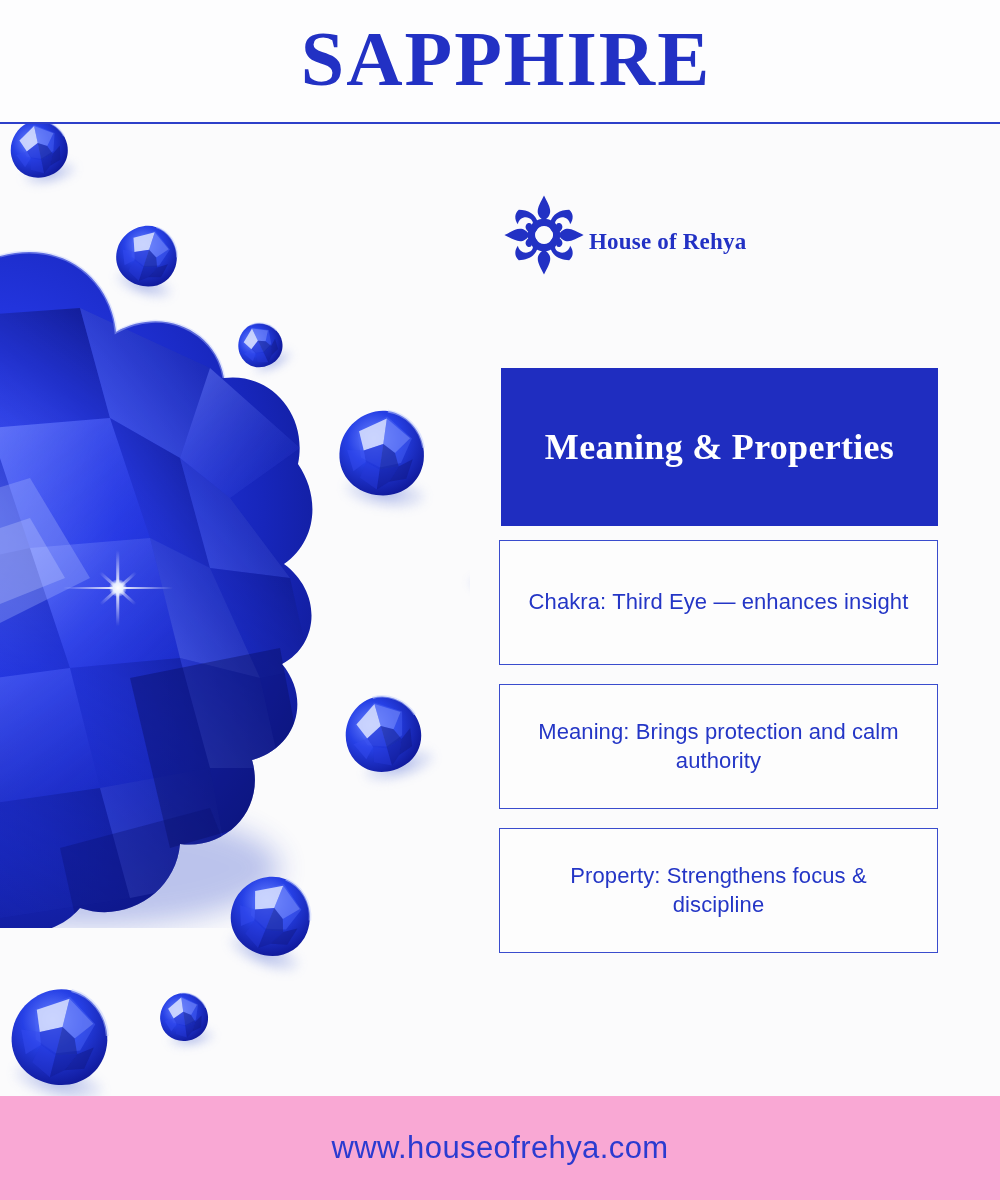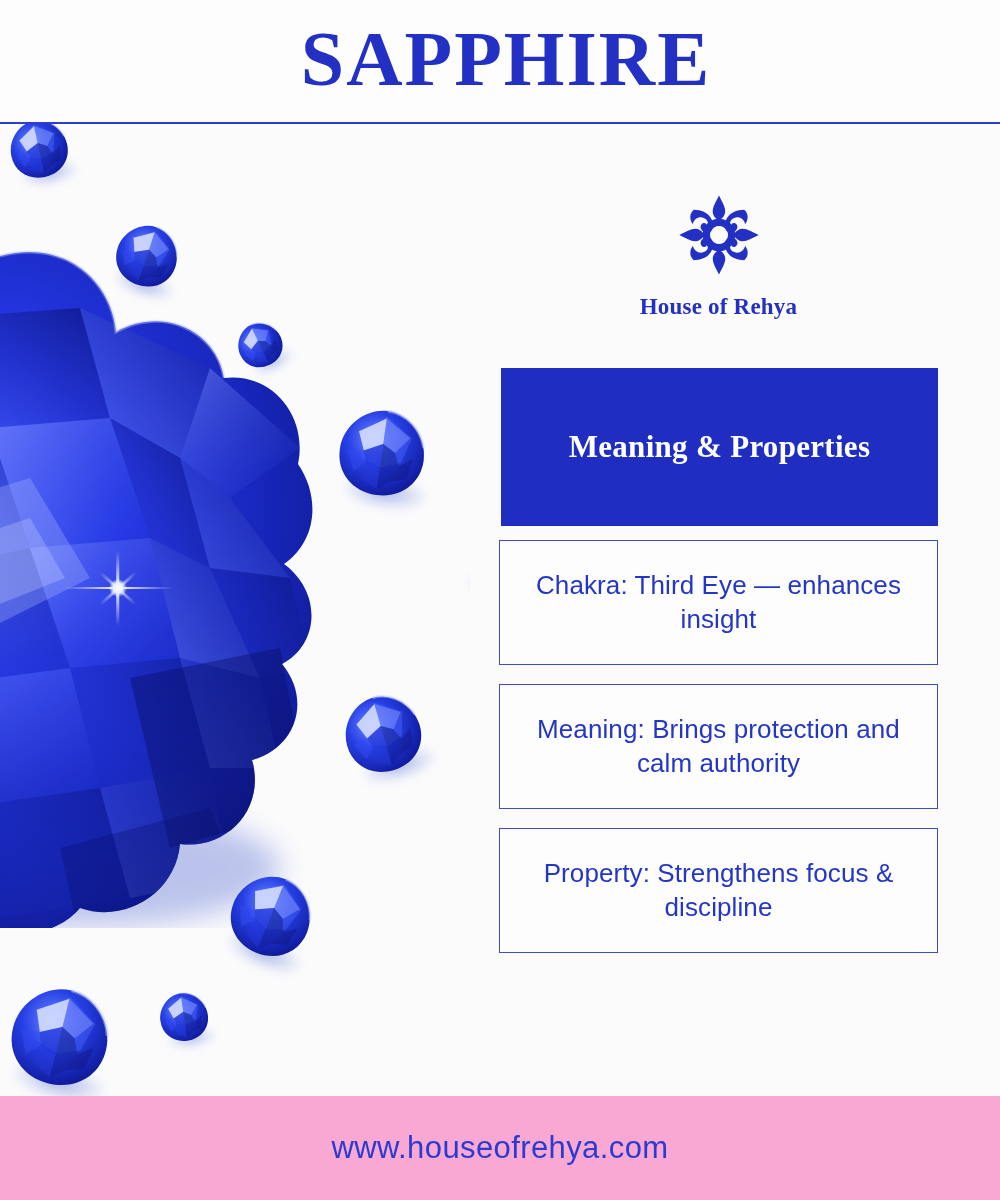--- a/index.html
+++ b/index.html
@@ -87,21 +87,21 @@
     position:absolute; left:14%; bottom:-10%;
     width:90%; height:36%;
     background:radial-gradient(ellipse at center, rgba(40,70,200,.38) 0%, rgba(60,90,210,.12) 55%, rgba(255,255,255,0) 78%);
     filter:blur(4px);
     z-index:-1;
   }
 
   
   .brand{
     position:absolute; left:499px; top:190px; width:439px;
-    display:flex; flex-direction:column; align-items:center;
+    display:flex; align-items:center;
     z-index:30;
   }
   .brand-mark{ width:90px; height:90px; }
   .brand-mark svg{ width:100%; height:100%; display:block; }
   .brand-name{
     margin-top:14px;
     font-family:"Liberation Serif", serif;
     font-weight:700;
     font-size:23px;
     color:#2231c4;
@@ -111,42 +111,42 @@
   .section-head{
     position:absolute; left:501px; top:368px;
     width:437px; height:158px;
     background:#1f2dc0;
     display:flex; align-items:center; justify-content:center;
     z-index:30;
   }
   .section-head-text{
     font-family:"Liberation Serif", serif;
     font-weight:700;
-    font-size:31px;
+    font-size:36px;
     color:#ffffff;
     letter-spacing:.3px;
     text-align:center;
   }
 
   .cards{
     position:absolute; left:499px; top:540px; width:439px;
     z-index:30;
     display:flex; flex-direction:column; gap:19px;
   }
   .card{
     border:1.6px solid #3a4ccd;
     background:rgba(253,253,254,0.72);
     min-height:125px;
     display:flex; align-items:center; justify-content:center;
     padding:14px 24px;
   }
   .card-text{
     font-family:"Liberation Sans", sans-serif;
     font-weight:400;
-    font-size:26px;
+    font-size:22px;
     line-height:1.28;
     color:#2436c6;
     text-align:center;
     letter-spacing:.1px;
   }
 
   
   .footer{
     position:absolute; left:0; bottom:0; width:1000px; height:104px;
     background:#f9a8d4;

